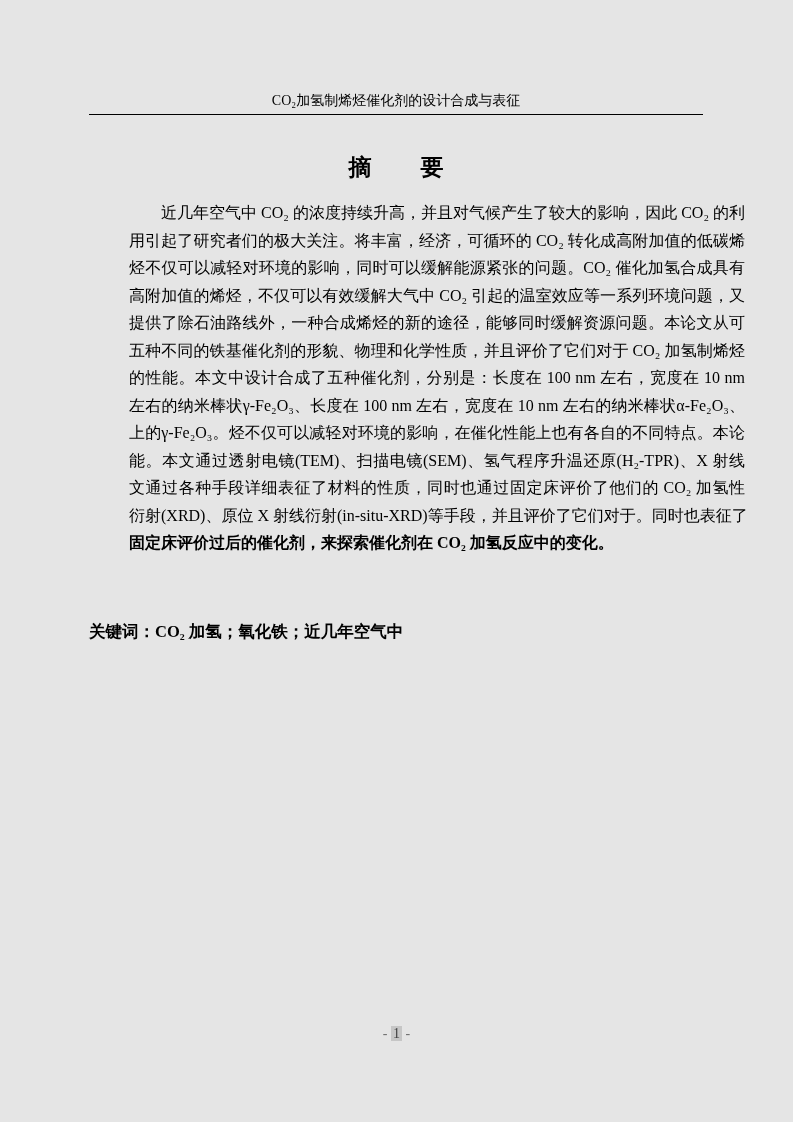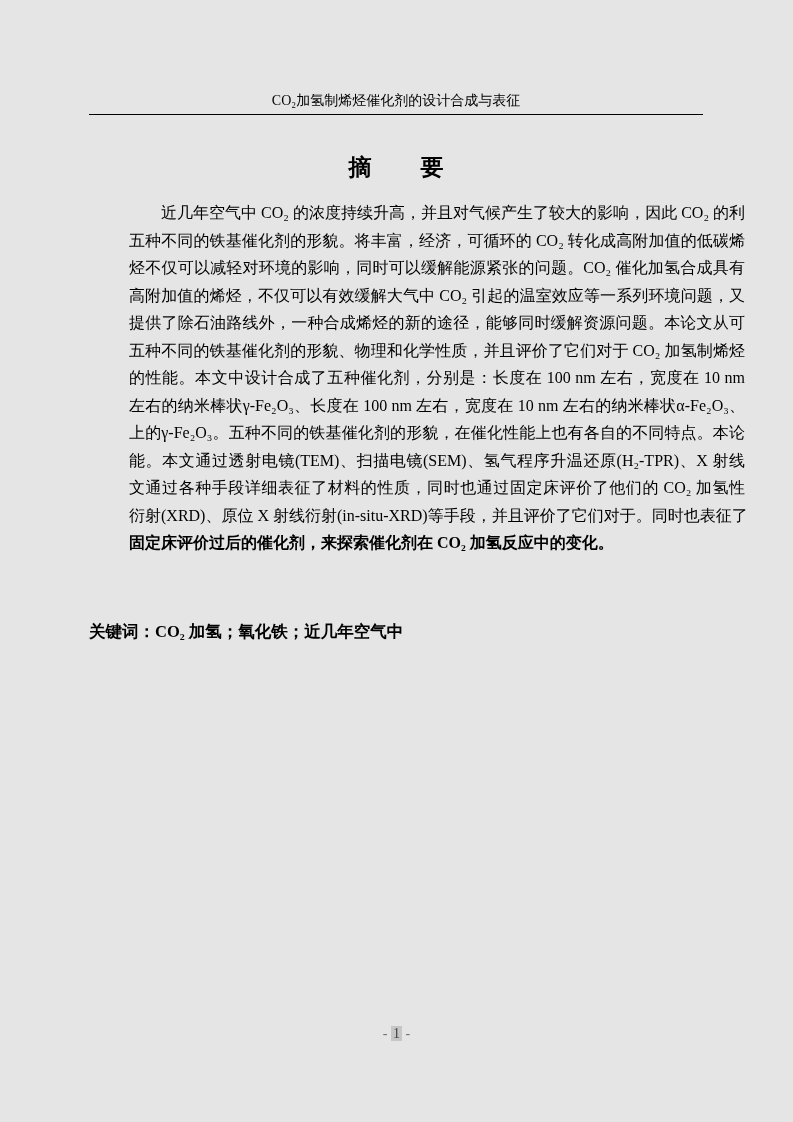--- a/index.html
+++ b/index.html
@@ -82,28 +82,28 @@
 <div class="page">
 
   <div class="header">
     <span>CO₂加氢制烯烃催化剂的设计合成与表征</span>
   </div>
 
   <div class="doc-title">摘　　要</div>
 
   <div class="abstract">
       <div class="abs-line first">近几年空气中 CO₂ 的浓度持续升高，并且对气候产生了较大的影响，因此 CO₂ 的利</div>
-      <div class="abs-line">五种不同的铁基催化剂的形貌。将丰富，经济，可循环的 CO₂ 转化成高附加值的低碳烯</div>
+      <div class="abs-line">用引起了研究者们的极大关注。将丰富，经济，可循环的 CO₂ 转化成高附加值的低碳烯</div>
       <div class="abs-line">烃不仅可以减轻对环境的影响，同时可以缓解能源紧张的问题。CO₂ 催化加氢合成具有</div>
       <div class="abs-line">高附加值的烯烃，不仅可以有效缓解大气中 CO₂ 引起的温室效应等一系列环境问题，又</div>
       <div class="abs-line">提供了除石油路线外，一种合成烯烃的新的途径，能够同时缓解资源问题。本论文从可</div>
       <div class="abs-line">五种不同的铁基催化剂的形貌、物理和化学性质，并且评价了它们对于 CO₂ 加氢制烯烃</div>
       <div class="abs-line">的性能。本文中设计合成了五种催化剂，分别是：长度在 100 nm 左右，宽度在 10 nm</div>
       <div class="abs-line">左右的纳米棒状γ-Fe₂O₃、长度在 100 nm 左右，宽度在 10 nm 左右的纳米棒状α-Fe₂O₃、</div>
-      <div class="abs-line">上的γ-Fe₂O₃。五种不同的铁基催化剂的形貌，在催化性能上也有各自的不同特点。本论</div>
+      <div class="abs-line">上的γ-Fe₂O₃。烃不仅可以减轻对环境的影响，在催化性能上也有各自的不同特点。本论</div>
       <div class="abs-line">能。本文通过透射电镜(TEM)、扫描电镜(SEM)、氢气程序升温还原(H₂-TPR)、X 射线</div>
       <div class="abs-line">文通过各种手段详细表征了材料的性质，同时也通过固定床评价了他们的 CO₂ 加氢性</div>
       <div class="abs-line">衍射(XRD)、原位 X 射线衍射(in-situ-XRD)等手段，并且评价了它们对于。同时也表征了</div>
       <div class="abs-line last">固定床评价过后的催化剂，来探索催化剂在 CO₂ 加氢反应中的变化。</div>
     </div>
 
   <div class="keywords">关键词：CO₂ 加氢；氧化铁；近几年空气中</div>
 
   <div class="footer">
     <span>- </span><span class="num">1</span><span> -</span>

